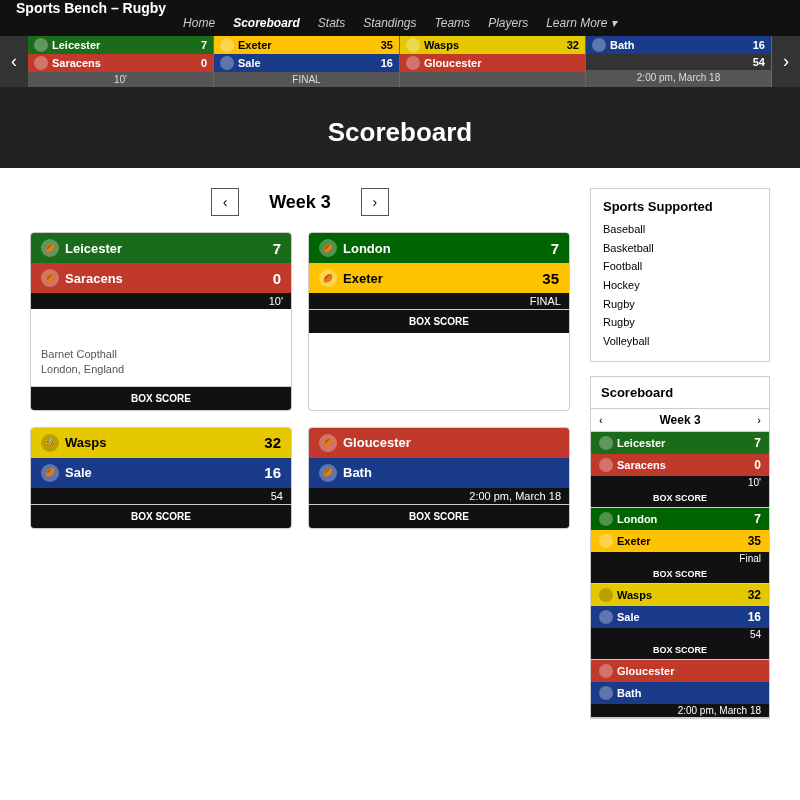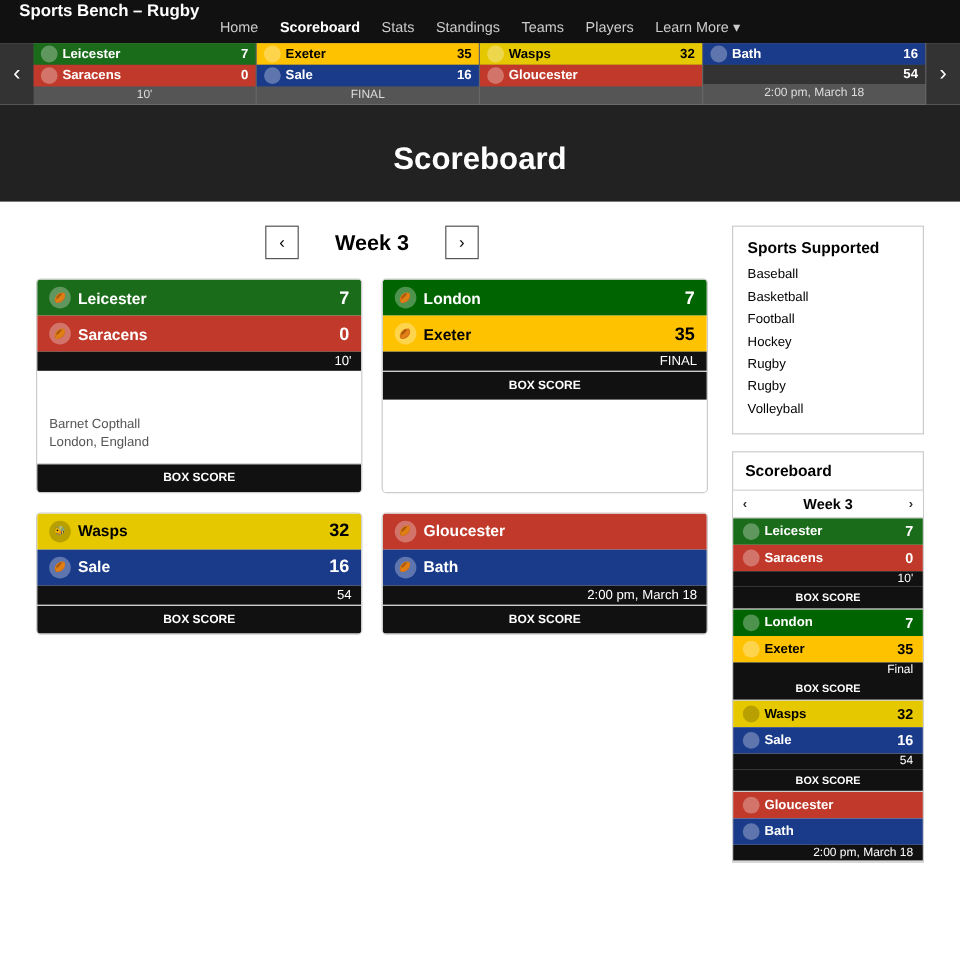--- a/index.html
+++ b/index.html
@@ -1,21 +1,21 @@
 <!DOCTYPE html>
 <html><head>
   <meta charset="utf-8">
   <style>
     * { margin: 0; padding: 0; box-sizing: border-box; }
     body { font-family: Arial, sans-serif; background: #fff; width: 800px; min-height: 800px; overflow-x: hidden; }
 
     
     .nav { background: #111; color: #fff; display: flex; align-items: center; padding: 0 16px; height: 36px; flex-direction: column; }
     .nav-brand { font-weight: bold; font-size: 14px; margin-right: auto; }
-    .nav-links { display: flex; gap: 18px; font-size: 12px; }
+    .nav-links { display: flex; gap: 18px; font-size: 12px; font-style: italic; }
     .nav-links a { color: #ccc; text-decoration: none; }
     .nav-links a.active { color: #fff; font-weight: bold; }
 
     
     .ticker { background: #555; color: #fff; display: flex; align-items: stretch; position: relative; }
     .ticker-arrow { background: #333; width: 28px; display: flex; align-items: center; justify-content: center; cursor: pointer; color: #fff; font-size: 18px; flex-shrink: 0; }
     .ticker-items { display: flex; flex: 1; }
     .ticker-game { flex: 1; display: flex; flex-direction: column; border-right: 1px solid #666; }
     .ticker-row { display: flex; align-items: center; padding: 2px 6px; font-size: 11px; }
     .ticker-team { flex: 1; font-weight: bold; display: flex; align-items: center; gap: 4px; }
@@ -27,21 +27,21 @@
     .t-yellow { background: #e6c800; color: #000; }
     .t-blue { background: #1a3a8a; }
     .t-gold { background: #ffc200; color: #000; }
 
     
     .scoreboard-header { background: #222; color: #fff; text-align: center; padding: 30px 0 20px; font-size: 26px; font-weight: bold; }
 
     
     .main { display: flex; padding: 20px 30px; gap: 20px; }
     .center-col { flex: 1; }
-    .right-col { width: 160px; flex-shrink: 0; }
+    .right-col { width: 180px; flex-shrink: 0; }
 
     
     .week-nav { display: flex; align-items: center; justify-content: center; gap: 30px; margin-bottom: 16px; font-size: 18px; font-weight: bold; }
     .week-arrow { border: 1px solid #555; background: #fff; width: 28px; height: 28px; display: flex; align-items: center; justify-content: center; cursor: pointer; font-size: 14px; }
 
     
     .games-grid { display: grid; grid-template-columns: 1fr 1fr; gap: 16px; }
     .game-card { border: 1px solid #ccc; border-radius: 4px; overflow: hidden; }
     .game-team-row { display: flex; align-items: center; padding: 6px 10px; color: #fff; font-weight: bold; font-size: 13px; }
     .game-team-row .team-name { flex: 1; display: flex; align-items: center; gap: 6px; }

